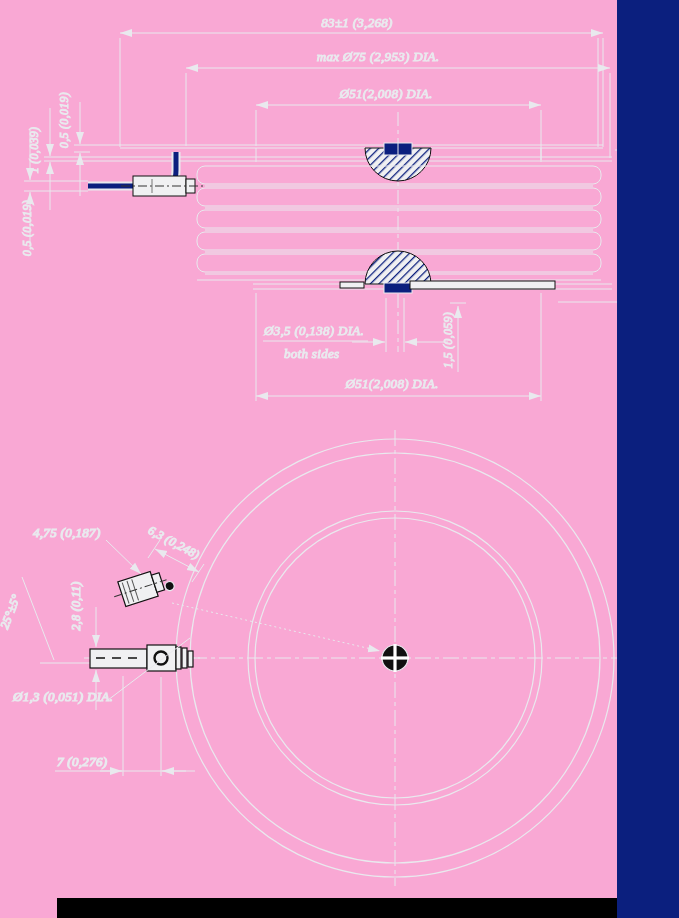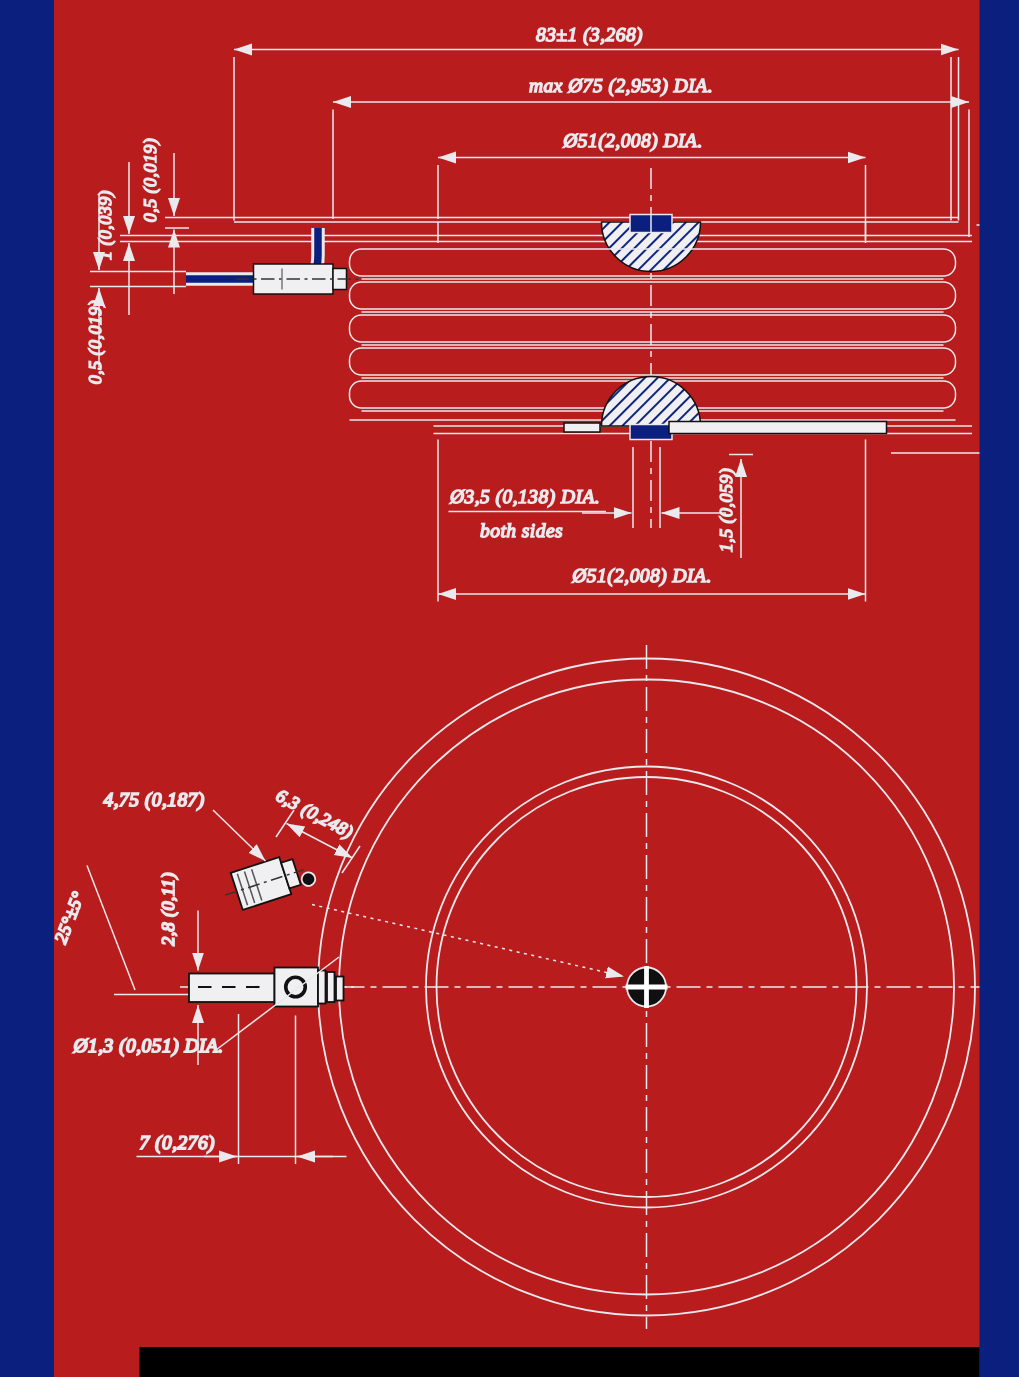--- a/index.html
+++ b/index.html
@@ -1,22 +1,21 @@
 <!DOCTYPE html>
 <html><head>
 <meta charset="utf-8">
 <style>
   html,body { margin:0; padding:0; background:#0b1f7e; }
   .stage {
     position:relative;
     width:617px; height:918px;
-    background:#b91c1c;
+    background:#f9a8d4;
     overflow:hidden;
     font-family:"Liberation Serif", serif;
-    margin-left:36px;
   }
   svg { position:absolute; left:0; top:0; }
   svg text {
     font-family:"Liberation Serif", serif;
     font-style:italic;
     font-size:13px;
     fill:#e9e9ee;
     letter-spacing:0.3px;
   }
   svg text.sm { font-size:12px; }

